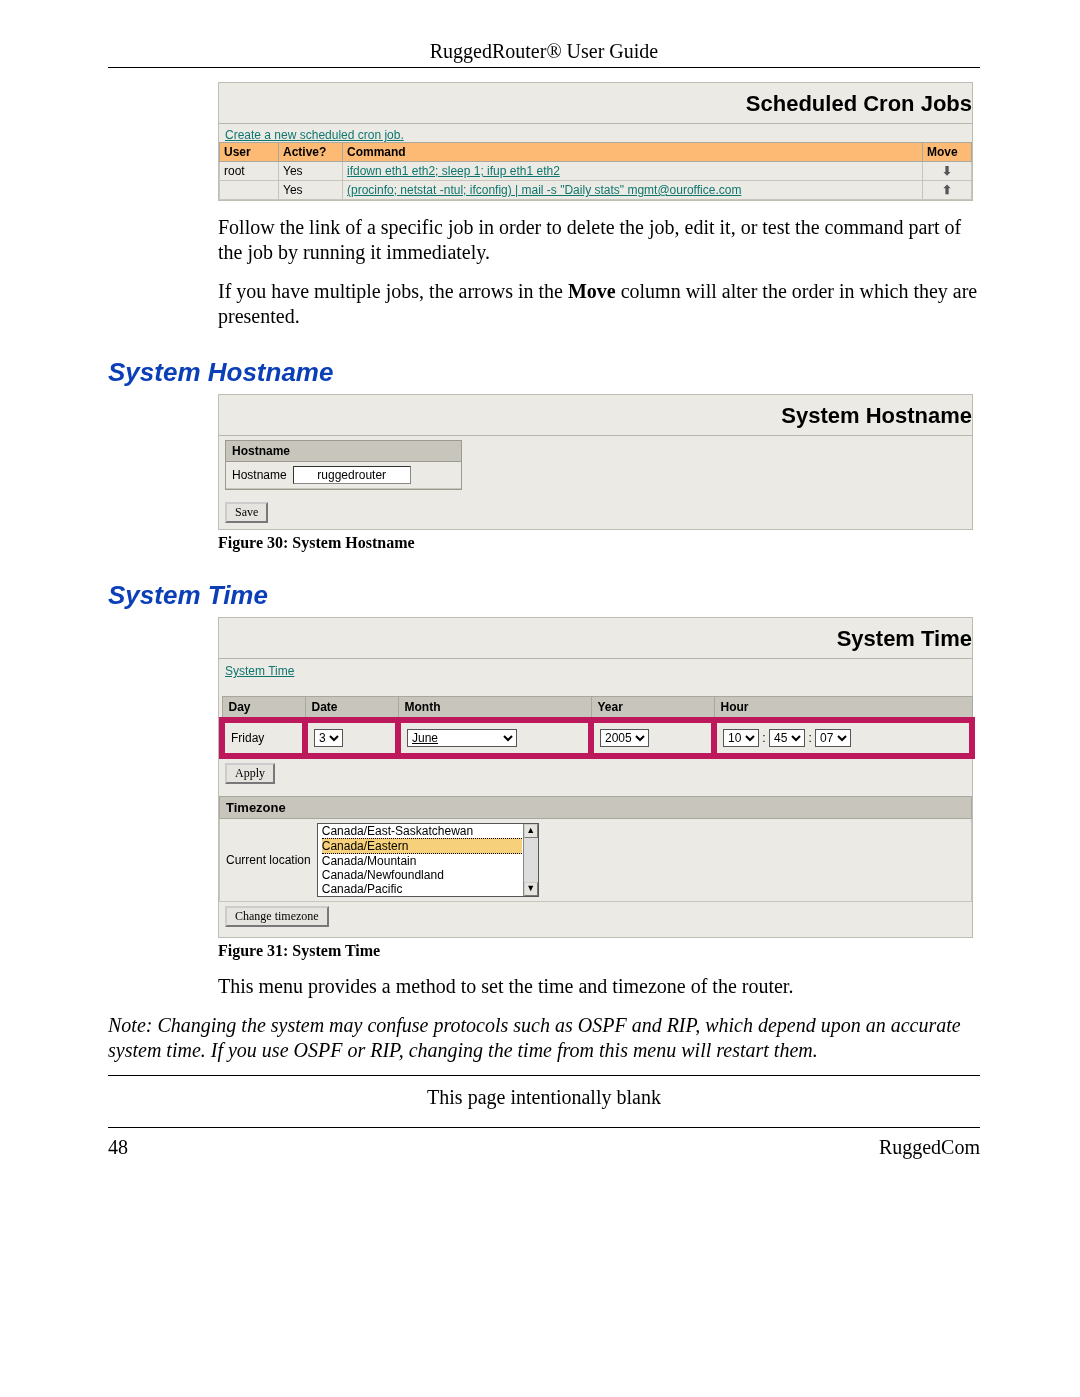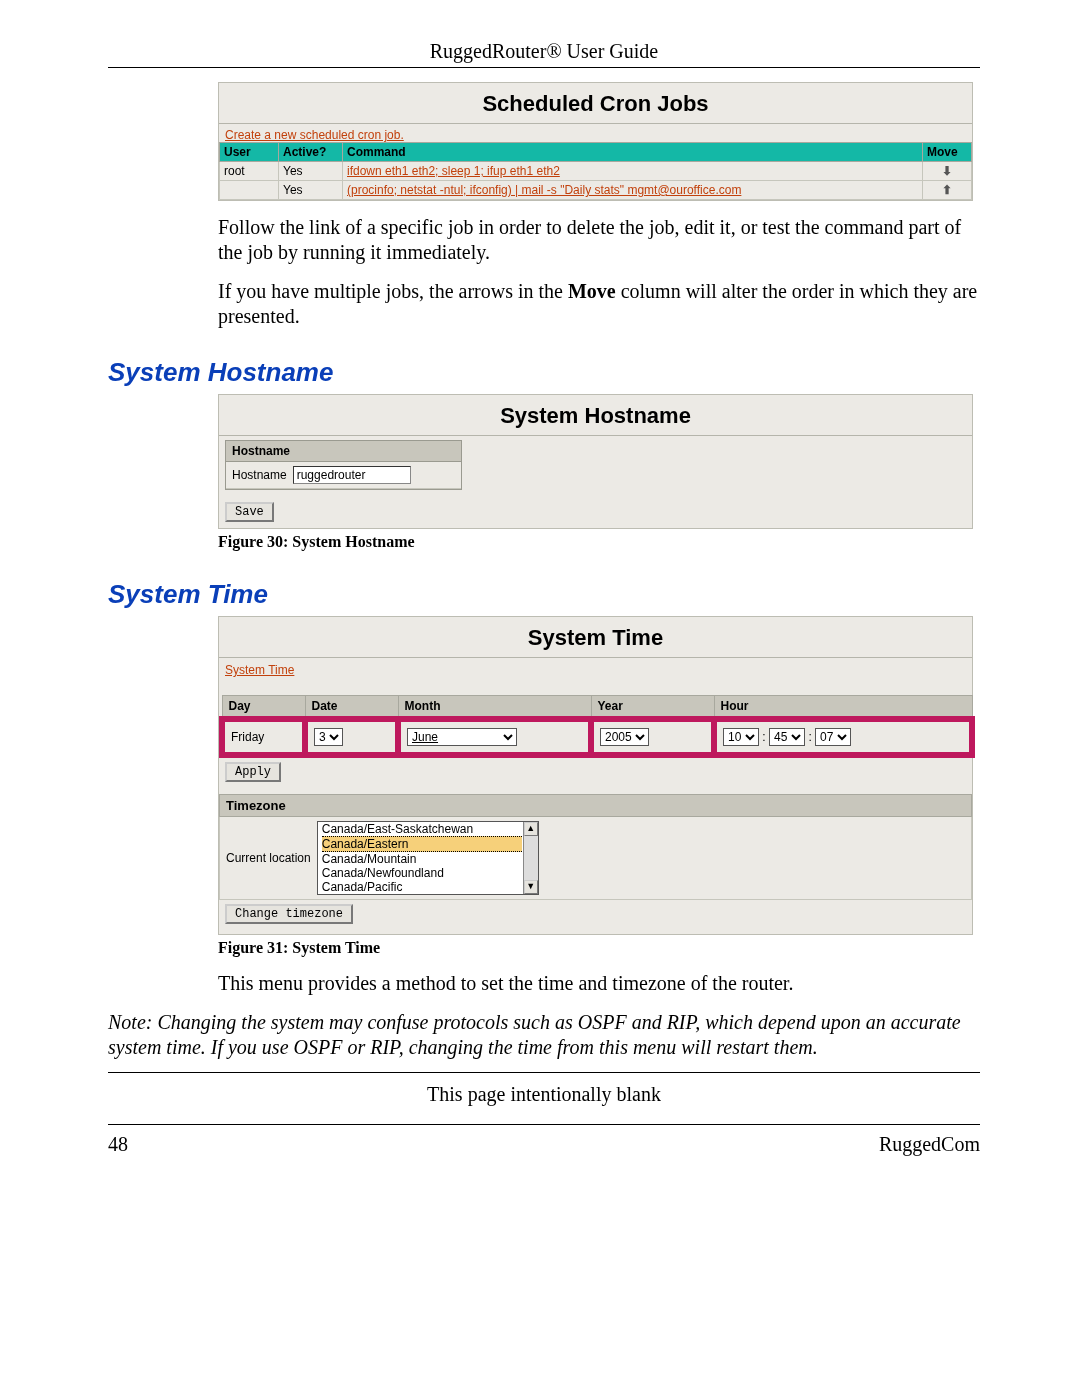--- a/index.html
+++ b/index.html
@@ -36,43 +36,43 @@
     background: #eceae5;
     border: 1px solid #bdbdb3;
     box-sizing: border-box;
     font-family: Verdana, Arial, sans-serif;
     font-size: 13px;
     color: #000;
     margin-left: 110px;
     width: 755px;
   }
   .ui-title {
-    text-align: center;
+    text-align: right;
     font-weight: bold;
     color: #000;
     font-size: 22px;
     padding: 8px 0 6px 0;
   }
   .gray-hr {
     border: none;
     border-top: 1px solid #b5b5ab;
     margin: 0;
   }
   .ui-link {
-    color: #c2410c;
+    color: #0f766e;
     text-decoration: underline;
     font-size: 12px;
   }
   .cron-table {
     width: 100%;
     border-collapse: collapse;
     font-size: 12px;
   }
   .cron-table th {
-    background: #14b8a6;
+    background: #fdba74;
     text-align: left;
     font-weight: bold;
     border: 1px solid #a8a89e;
     padding: 2px 4px;
   }
   .cron-table td {
     border: 1px solid #c6c6bc;
     padding: 2px 4px;
     background: #eceae5;
   }
@@ -123,23 +123,24 @@
     align-items: center;
     gap: 6px;
     font-size: 12px;
   }
   .text-input {
     font-family: Verdana, Arial, sans-serif;
     font-size: 12px;
     background: #fff;
     border: 1px inset #888;
     padding: 1px 3px;
+    text-align: center;
   }
   .btn {
-    font-family: Liberation Mono, monospace;
+    font-family: Liberation Serif, serif;
     font-size: 12px;
     background: #e6e4de;
     border: 2px outset #ccc;
     padding: 1px 8px;
     margin: 4px 6px 6px 6px;
     cursor: pointer;
   }
 
   
   .time-link-row {

